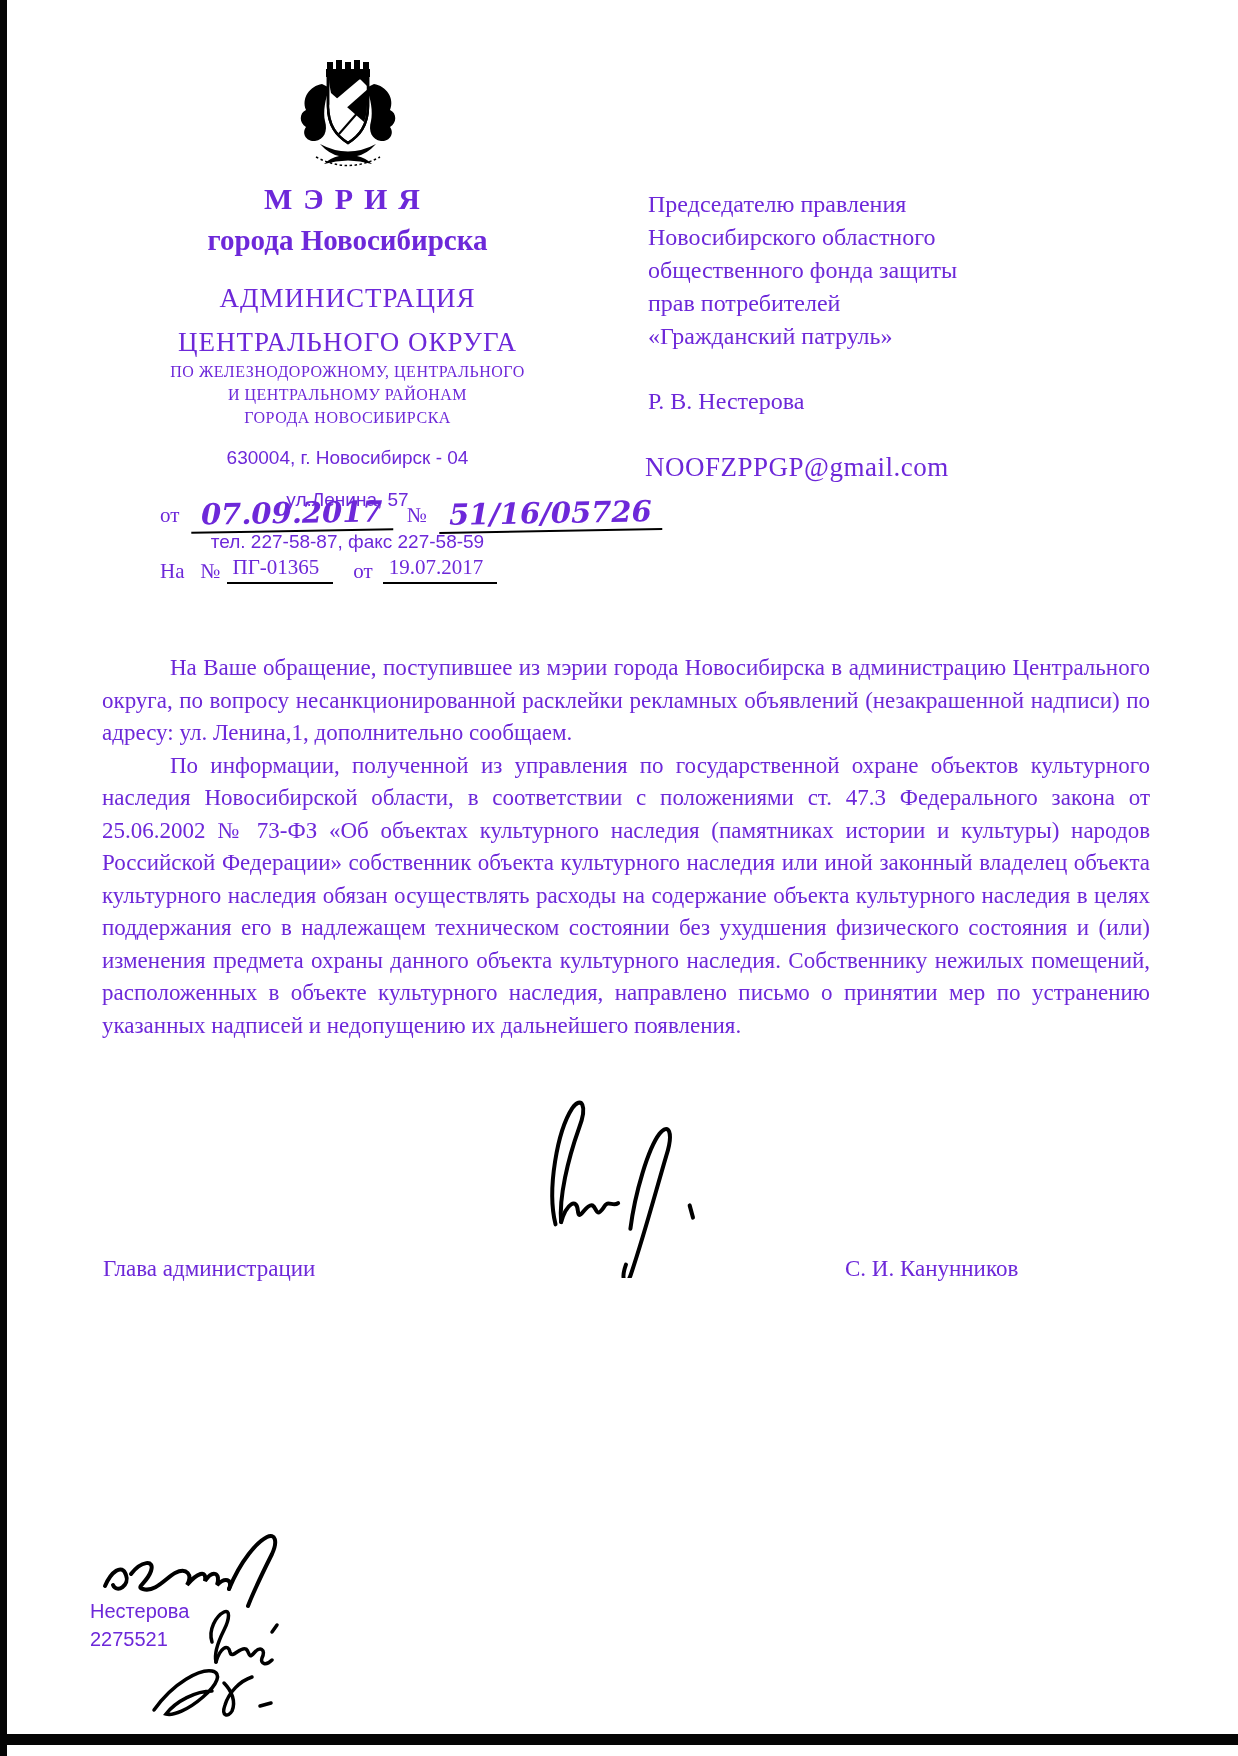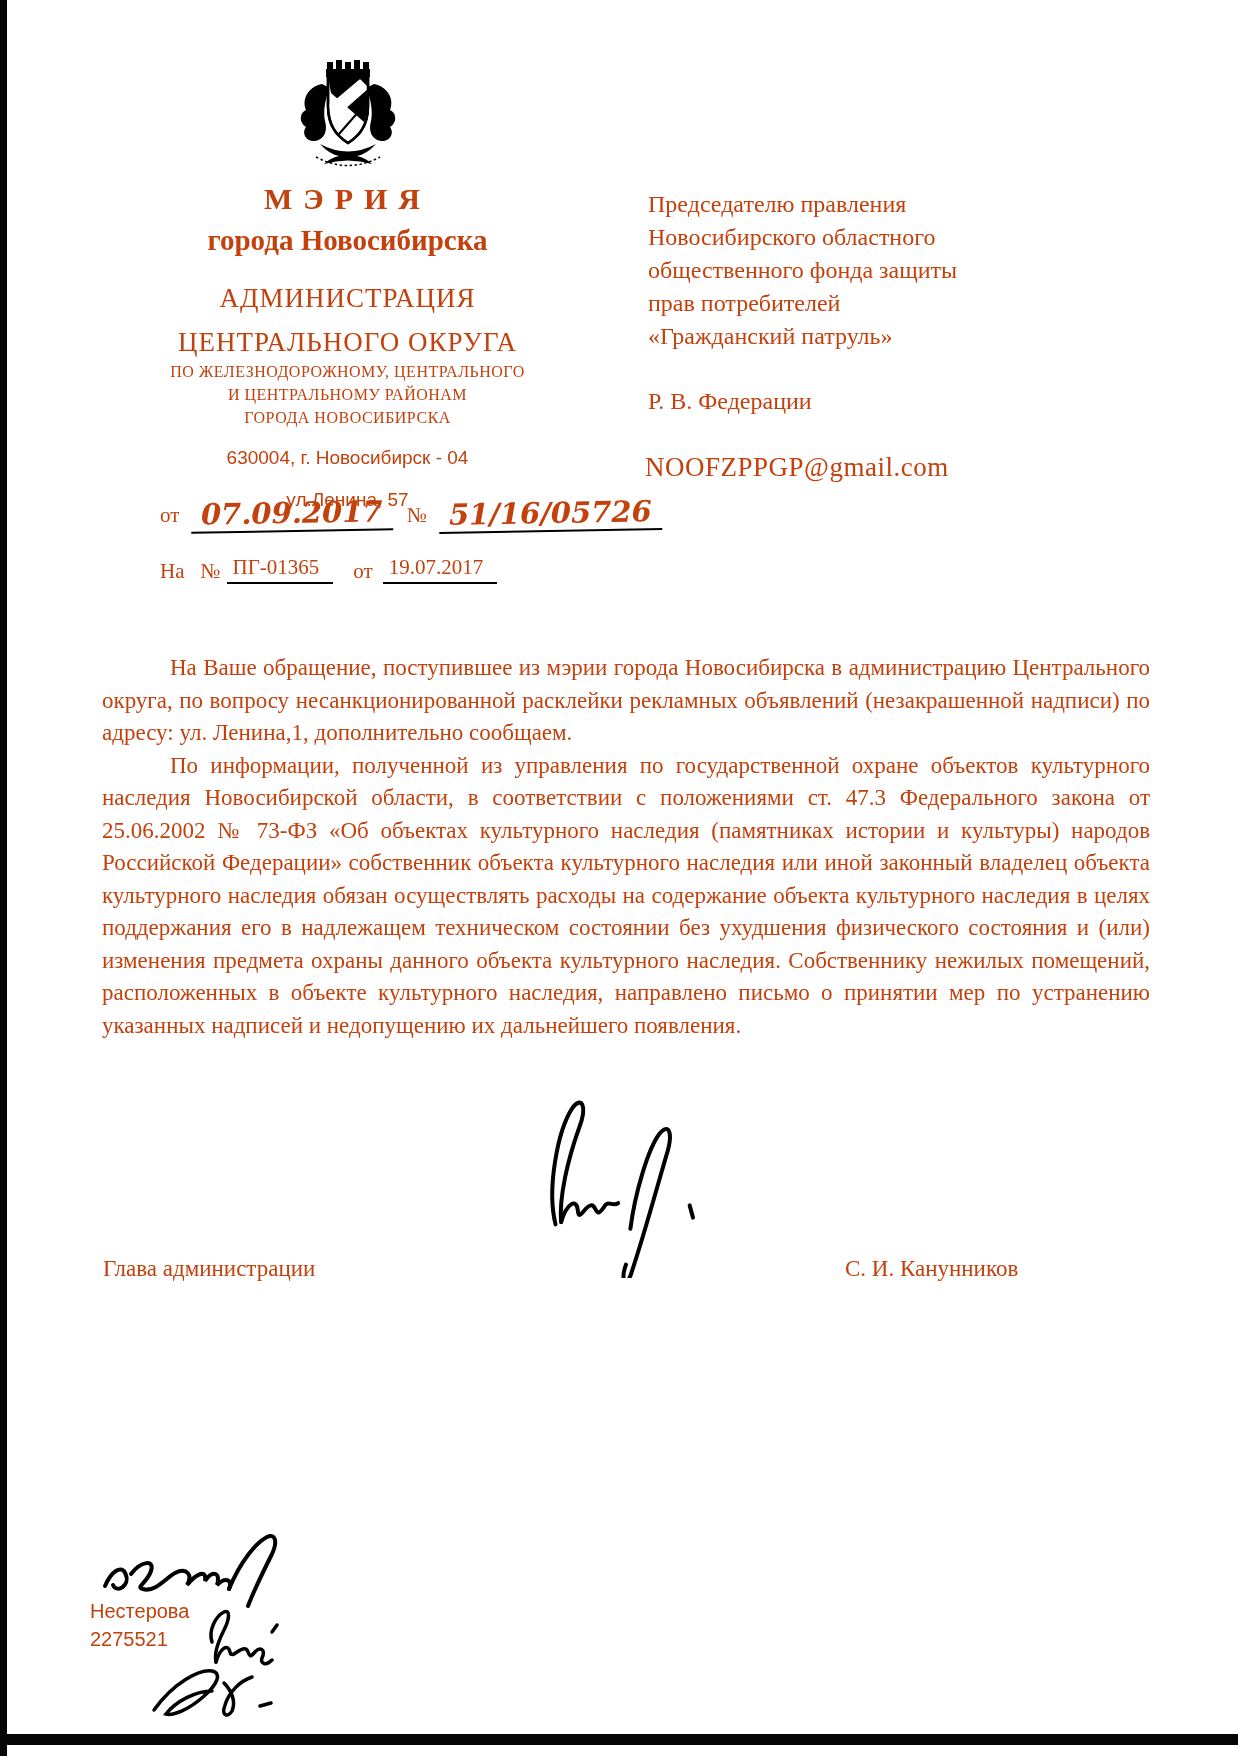--- a/index.html
+++ b/index.html
@@ -1,20 +1,20 @@
 <!DOCTYPE html>
 <html><head>
 <meta charset="utf-8">
 <style>
   html,body { margin:0; padding:0; background:#888; }
   .page {
     position:relative;
     width:1238px; height:1756px;
     background:#ffffff;
-    color:#c2410c;
+    color:#6d28d9;
     overflow:hidden;
     font-family:"Liberation Serif","DejaVu Serif",serif;
   }
   .abs { position:absolute; }
   .serif { font-family:"Liberation Serif","DejaVu Serif",serif; }
 
   
   .edge-left  { left:0; top:0; width:7px; height:1756px; background:#050505; }
   .edge-bottom{ left:0; top:1734px; width:1238px; height:11px; background:#050505; }
 
@@ -102,20 +102,21 @@
   <div class="abs letterhead">
     <div class="lh-maeria serif">МЭРИЯ</div>
     <div class="lh-city serif">города Новосибирска</div>
     <div class="lh-admin serif">АДМИНИСТРАЦИЯ</div>
     <div class="lh-okrug serif">ЦЕНТРАЛЬНОГО ОКРУГА</div>
     <div class="lh-small serif">ПО ЖЕЛЕЗНОДОРОЖНОМУ, ЦЕНТРАЛЬНОГО</div>
     <div class="lh-small serif">И ЦЕНТРАЛЬНОМУ РАЙОНАМ</div>
     <div class="lh-small serif">ГОРОДА НОВОСИБИРСКА</div>
     <div class="lh-addr">630004, г. Новосибирск - 04</div>
     <div class="lh-addr">ул.Ленина, 57</div>
+    <div class="lh-addr">тел. 227-58-87, факс 227-58-59</div>
   </div>
 
   <div class="abs ref-row serif">
     <span class="ref-label">от</span>
     <span class="hand" style="margin-left:12px;">07.09.2017</span>
     <span class="ref-label" style="margin-left:14px;">№</span>
     <span class="hand" style="margin-left:12px;">51/16/05726</span>
   </div>
 
   <div class="abs na-row serif">
@@ -126,21 +127,21 @@
     <span class="na-underline" style="margin-left:10px;">19.07.2017</span>
   </div>
 
   <div class="abs recipient serif">
     <div>Председателю правления</div>
     <div>Новосибирского областного</div>
     <div>общественного фонда защиты</div>
     <div>прав потребителей</div>
     <div>«Гражданский патруль»</div>
   </div>
-  <div class="abs recipient-name serif">Р. В. Федерации</div>
+  <div class="abs recipient-name serif">Р. В. Нестерова</div>
   <div class="abs recipient-email serif">NOOFZPPGP@gmail.com</div>
 
   <div class="abs body-text serif">
     <p>На Ваше обращение, поступившее из мэрии города Новосибирска в администрацию Центрального округа, по вопросу несанкционированной расклейки рекламных объявлений (незакрашенной надписи) по адресу: ул. Ленина,1, дополнительно сообщаем.</p>
     <p>По информации, полученной из управления по государственной охране объектов культурного наследия Новосибирской области, в соответствии с положениями ст. 47.3 Федерального закона от 25.06.2002 № 73-ФЗ «Об объектах культурного наследия (памятниках истории и культуры) народов Российской Федерации» собственник объекта культурного наследия или иной законный владелец объекта культурного наследия обязан осуществлять расходы на содержание объекта культурного наследия в целях поддержания его в надлежащем техническом состоянии без ухудшения физического состояния и (или) изменения предмета охраны данного объекта культурного наследия. Собственнику нежилых помещений, расположенных в объекте культурного наследия, направлено письмо о принятии мер по устранению указанных надписей и недопущению их дальнейшего появления.</p>
   </div>
 
   <div class="abs sig-title serif">Глава администрации</div>
 
   <svg class="abs sig-main" viewBox="0 0 170 170" fill="none" stroke="#000" stroke-linecap="round" stroke-width="4">

